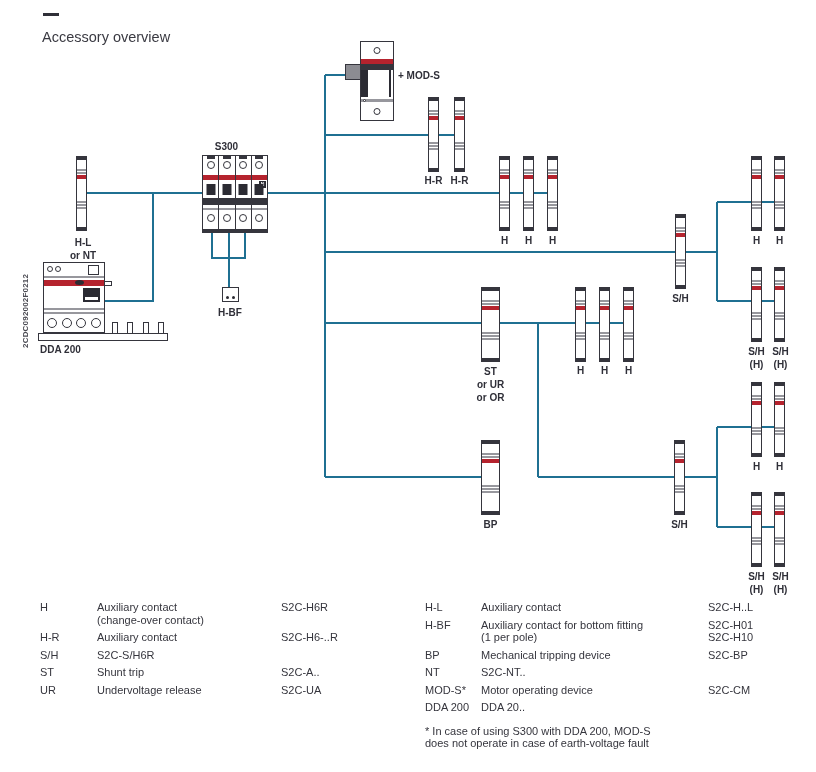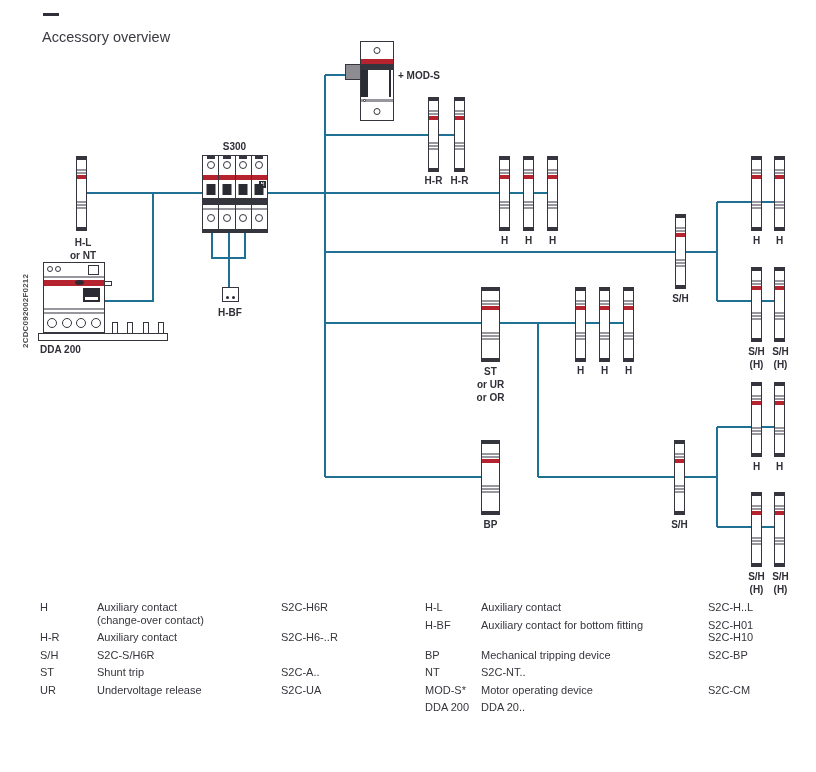--- a/index.html
+++ b/index.html
@@ -135,21 +135,21 @@
       M153 193 V301 H104
       M212 233 V258 M229 233 V258 M245 233 V258 M211 258 H246 M229 258 V287"></path>
   </svg>
 
   <div class="strip" style="left:76px;top:156px;"></div>
   <div class="dlabel" style="left:58px;top:236px;width:50px;">
     <div>H-L</div>
     <div>or NT</div>
   </div>
 
-  <div class="dlabel" style="left:209px;top:140px;width:51px;">S300</div>
+  <div class="dlabel" style="left:201px;top:140px;width:51px;">S300</div>
   <div class="s300">
     <div class="pole">
         <div class="pcirc pc1"></div>
         <div class="ptog"></div>
         <div class="pcirc pc2"></div>
       </div>
     <div class="pole">
         <div class="pcirc pc1"></div>
         <div class="ptog"></div>
         <div class="pcirc pc2"></div>
@@ -304,20 +304,21 @@
   <div class="legend lg-right">
     <div class="rrow">
       <div>H-L</div>
       <div>Auxiliary contact</div>
       <div>S2C-H..L</div>
     </div>
     <div class="rrow">
       <div>H-BF</div>
       <div>
         <div>Auxiliary contact for bottom fitting</div>
+        <div>(1 per pole)</div>
       </div>
       <div>
         <div>S2C-H01</div>
         <div>S2C-H10</div>
       </div>
     </div>
     <div class="rrow">
       <div>BP</div>
       <div>Mechanical tripping device</div>
       <div>S2C-BP</div>
@@ -328,15 +329,19 @@
     </div>
     <div class="rrow">
       <div>MOD-S*</div>
       <div>Motor operating device</div>
       <div>S2C-CM</div>
     </div>
     <div class="rrow">
       <div>DDA 200</div>
       <div>DDA 20..</div>
     </div>
+    <div class="footnote">
+      <div>* In case of using S300 with DDA 200, MOD-S</div>
+      <div>does not operate in case of earth-voltage fault</div>
+    </div>
   </div>
 
 </div>
 
 </body></html>

